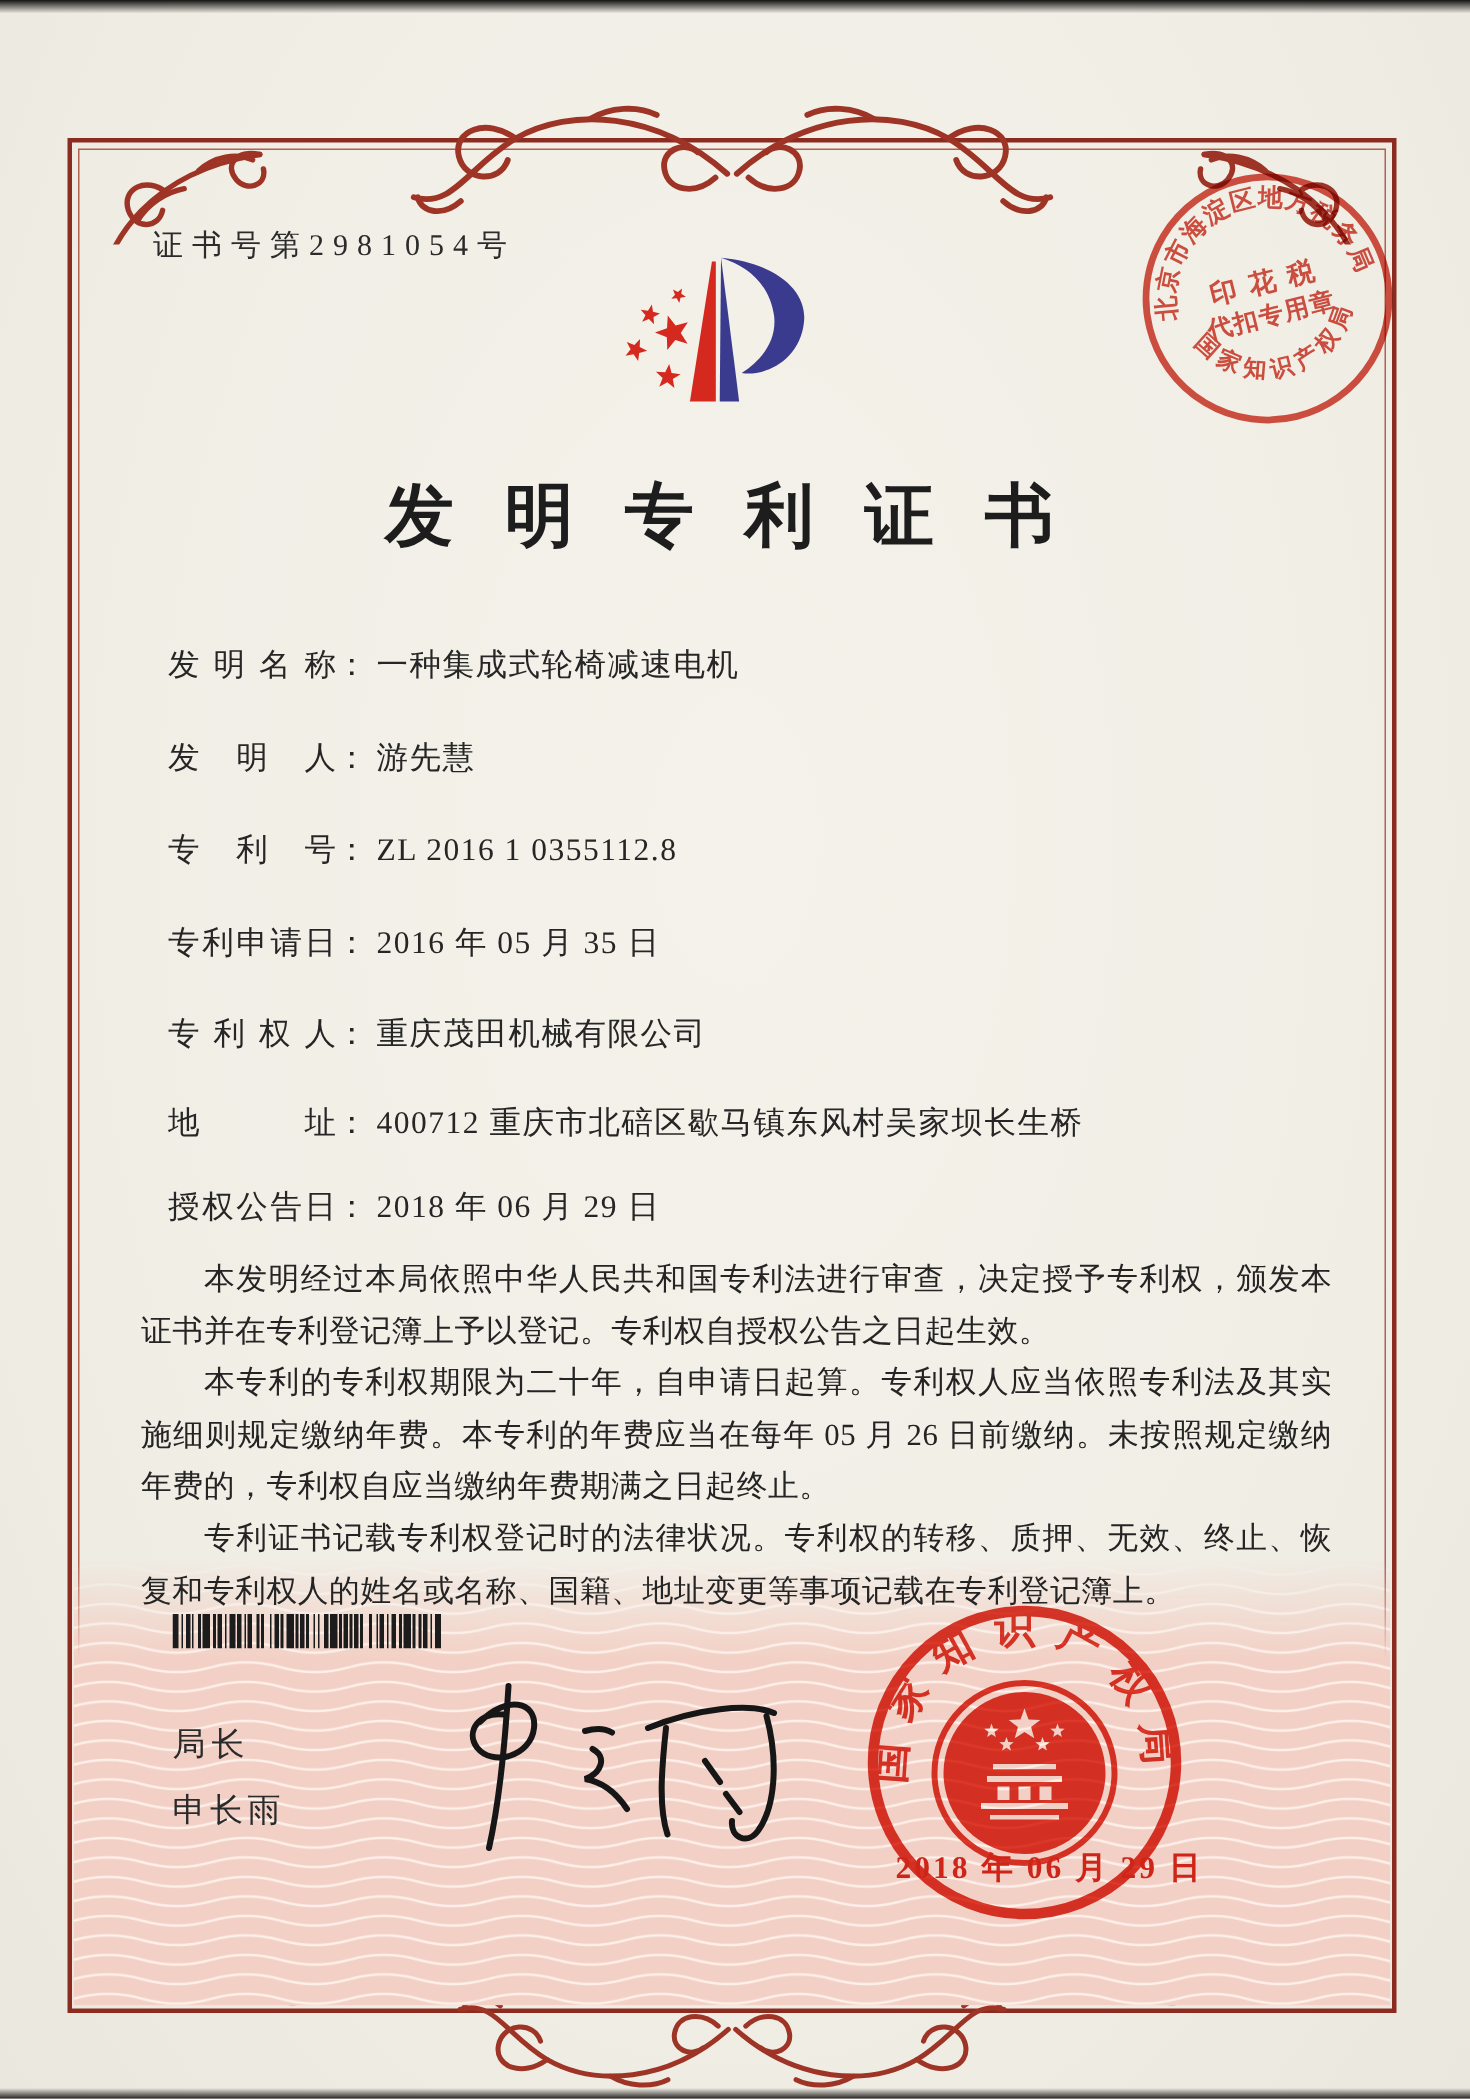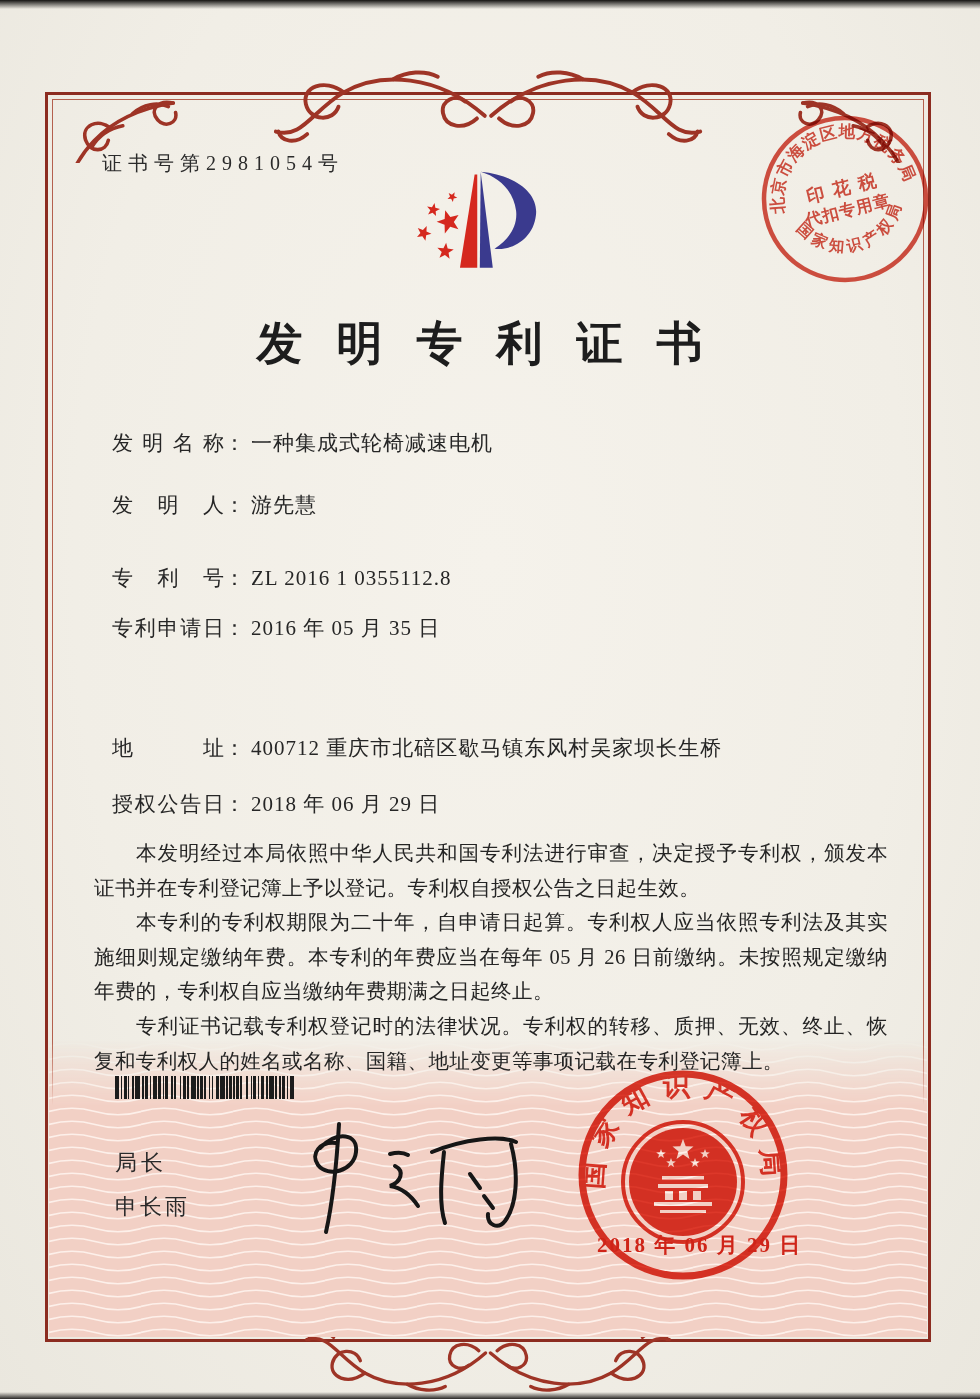--- a/index.html
+++ b/index.html
@@ -145,25 +145,28 @@
   </svg>
 
   <div class="abs title">发明专利证书</div>
 
   <div class="abs frow" style="top:429px">
     <span class="flabel">发明名称</span><span class="fcolon">：</span><span class="fval">一种集成式轮椅减速电机</span>
   </div>
   <div class="abs frow" style="top:491px">
     <span class="flabel">发明人</span><span class="fcolon">：</span><span class="fval">游先慧</span>
   </div>
-  <div class="abs frow" style="top:564px">
+  <div class="abs frow" style="top:552px">
     <span class="flabel">专利号</span><span class="fcolon">：</span><span class="fval">ZL 2016 1 0355112.8</span>
   </div>
   <div class="abs frow" style="top:614px">
     <span class="flabel">专利申请日</span><span class="fcolon">：</span><span class="fval">2016 年 05 月 35 日</span>
+  </div>
+  <div class="abs frow" style="top:675px">
+    <span class="flabel">专利权人</span><span class="fcolon">：</span><span class="fval">重庆茂田机械有限公司</span>
   </div>
   <div class="abs frow" style="top:734px">
     <span class="flabel">地址</span><span class="fcolon">：</span><span class="fval">400712 重庆市北碚区歇马镇东风村吴家坝长生桥</span>
   </div>
   <div class="abs frow" style="top:790px">
     <span class="flabel">授权公告日</span><span class="fcolon">：</span><span class="fval">2018 年 06 月 29 日</span>
   </div>
 
   <div class="abs paras">
     <p>本发明经过本局依照中华人民共和国专利法进行审查，决定授予专利权，颁发本证书并在专利登记簿上予以登记。专利权自授权公告之日起生效。</p>

